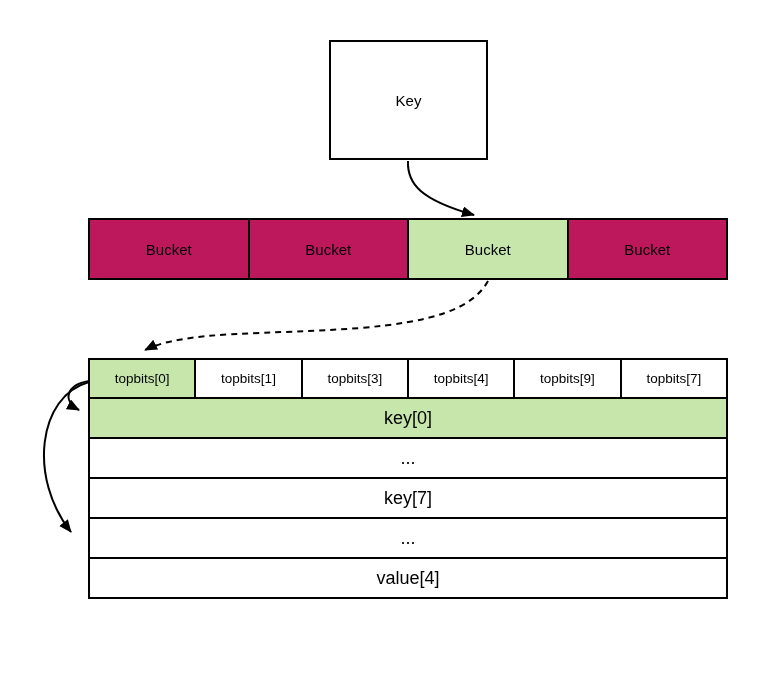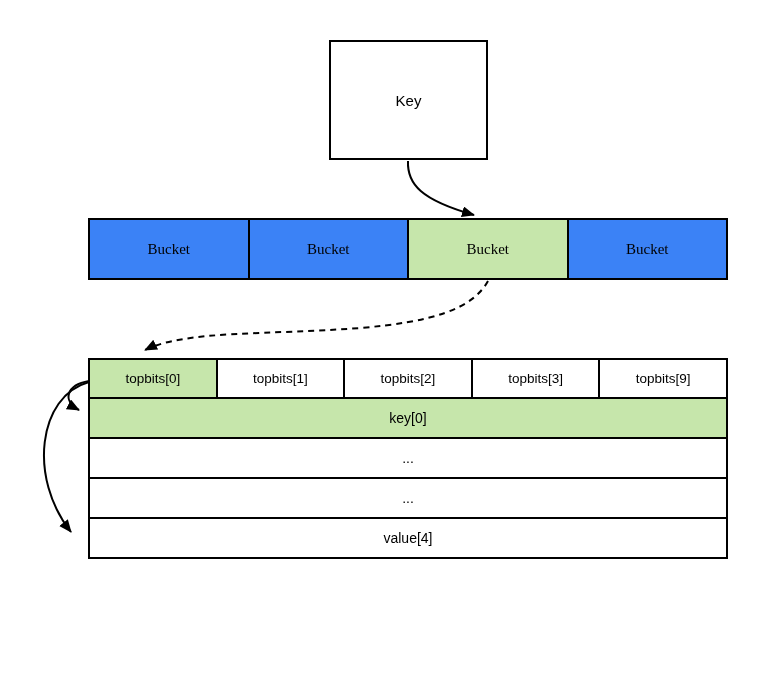--- a/index.html
+++ b/index.html
@@ -48,23 +48,22 @@
     font-size: 15px;
   }
   .bucket-row {
     position: absolute;
     left: 88px;
     top: 218px;
     width: 640px;
     height: 62px;
     box-sizing: border-box;
     border: 2px solid #000000;
-    background: #3b82f6;
+    background: #be185d;
     display: flex;
-    font-family: Liberation Serif, serif;
   }
   .bucket-cell {
     flex: 1 1 0;
     display: flex;
     align-items: center;
     justify-content: center;
     font-size: 15px;
     border-left: 2px solid #000000;
     box-sizing: border-box;
   }
@@ -97,21 +96,21 @@
   }
   .topbits-cell:first-child {
     border-left: none;
   }
   .wide-row {
     height: 38px;
     border-top: 2px solid #000000;
     display: flex;
     align-items: center;
     justify-content: center;
-    font-size: 14px;
+    font-size: 18px;
     box-sizing: content-box;
   }
   .highlight {
     background: var(--hl, #c6e6ab);
   }
 </style>
 </head>
 <body>
 
 <div class="canvas">
@@ -136,23 +135,25 @@
     <div class="bucket-cell">Bucket</div>
     <div class="bucket-cell">Bucket</div>
     <div class="bucket-cell highlight">Bucket</div>
     <div class="bucket-cell">Bucket</div>
   </div>
 
   <div class="slot-table">
     <div class="topbits-row">
       <div class="topbits-cell highlight">topbits[0]</div>
       <div class="topbits-cell">topbits[1]</div>
-      <div class="topbits-cell">topbits[2]</div>
       <div class="topbits-cell">topbits[3]</div>
+      <div class="topbits-cell">topbits[4]</div>
       <div class="topbits-cell">topbits[9]</div>
+      <div class="topbits-cell">topbits[7]</div>
     </div>
     <div class="wide-row highlight">key[0]</div>
     <div class="wide-row">...</div>
+    <div class="wide-row">key[7]</div>
     <div class="wide-row">...</div>
     <div class="wide-row">value[4]</div>
   </div>
 
 </div>
 
 </body></html>

